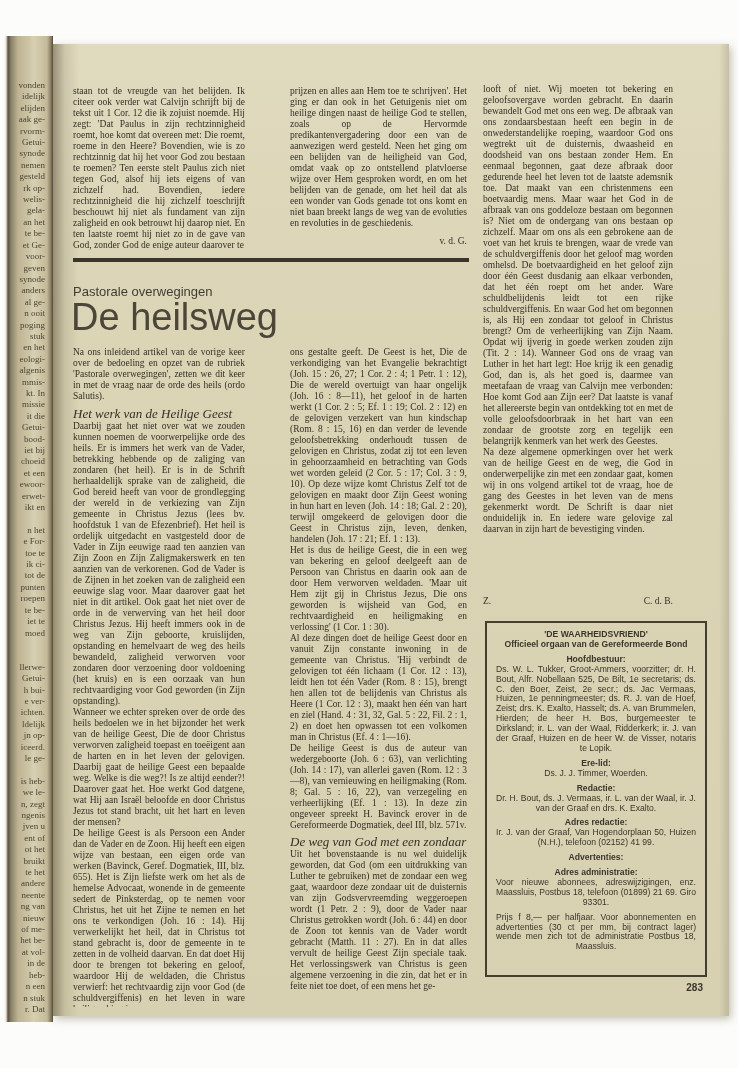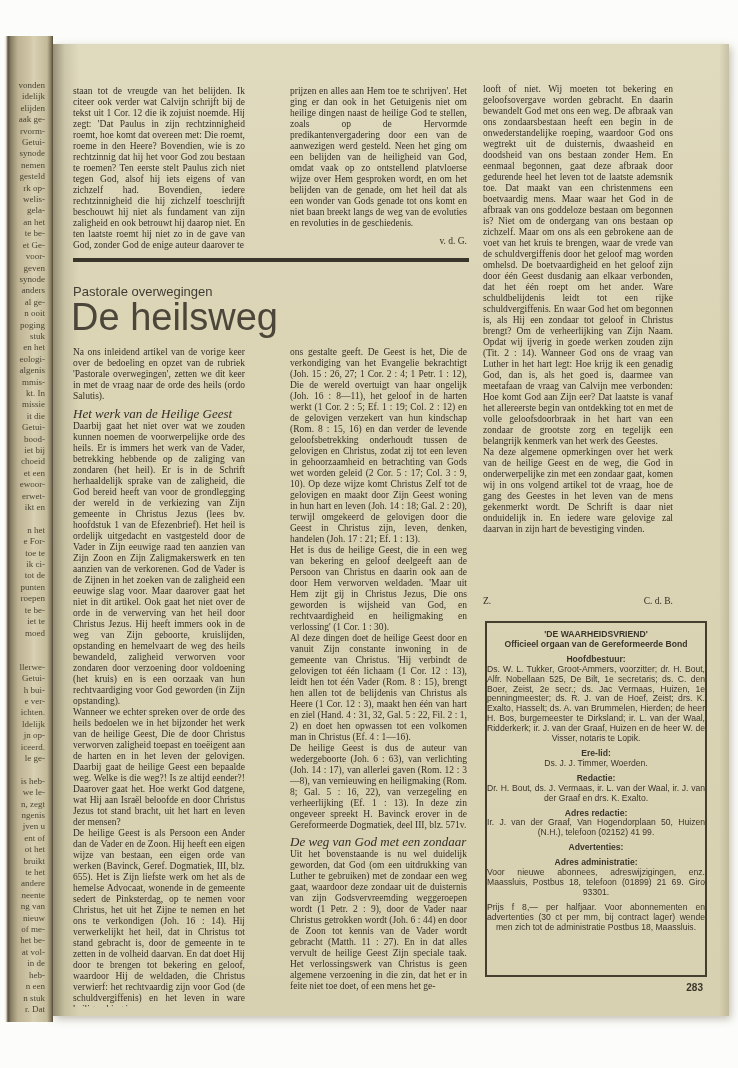--- a/index.html
+++ b/index.html
@@ -32,21 +32,21 @@
     font-size:38px;font-weight:400;color:#4b4639;}
   .col1{left:20px;top:303px;width:172px;height:660px;}
   .col2{left:237px;top:303px;width:177px;height:660px;}
   .col3{left:430px;top:40px;width:190px;height:506px;}
   .subhead{font-style:italic;font-weight:normal;font-size:13px;line-height:11px;margin:5px 0 2px 0;}
   .intro{margin-bottom:6px !important;}
   .sigrow{position:absolute;left:430px;top:552px;width:190px;display:flex;
     justify-content:space-between;font-size:9.5px;}
   
   .infobox{position:absolute;left:432px;top:577px;width:222px;height:356px;box-sizing:border-box;
-    border:2px solid #453f30;padding:7px 0;font-family:"Liberation Sans",sans-serif;
+    border:2px solid #453f30;padding:7px 9px;font-family:"Liberation Sans",sans-serif;
     font-size:8.6px;line-height:9.9px;color:#3a352b;overflow:hidden;}
   .ib-title{text-align:center;font-weight:bold;}
   .ib-sub{text-align:center;font-weight:bold;margin-bottom:3px;}
   .ib-h{text-align:center;font-weight:bold;margin-top:5px;}
   .ib-b{text-align:justify;text-align-last:center;}
   .pagenum{position:absolute;right:26px;top:938px;font-family:"Liberation Sans",sans-serif;
     font-weight:bold;font-size:10px;color:#3a352b;}
 </style>
 </head>
 <body>

